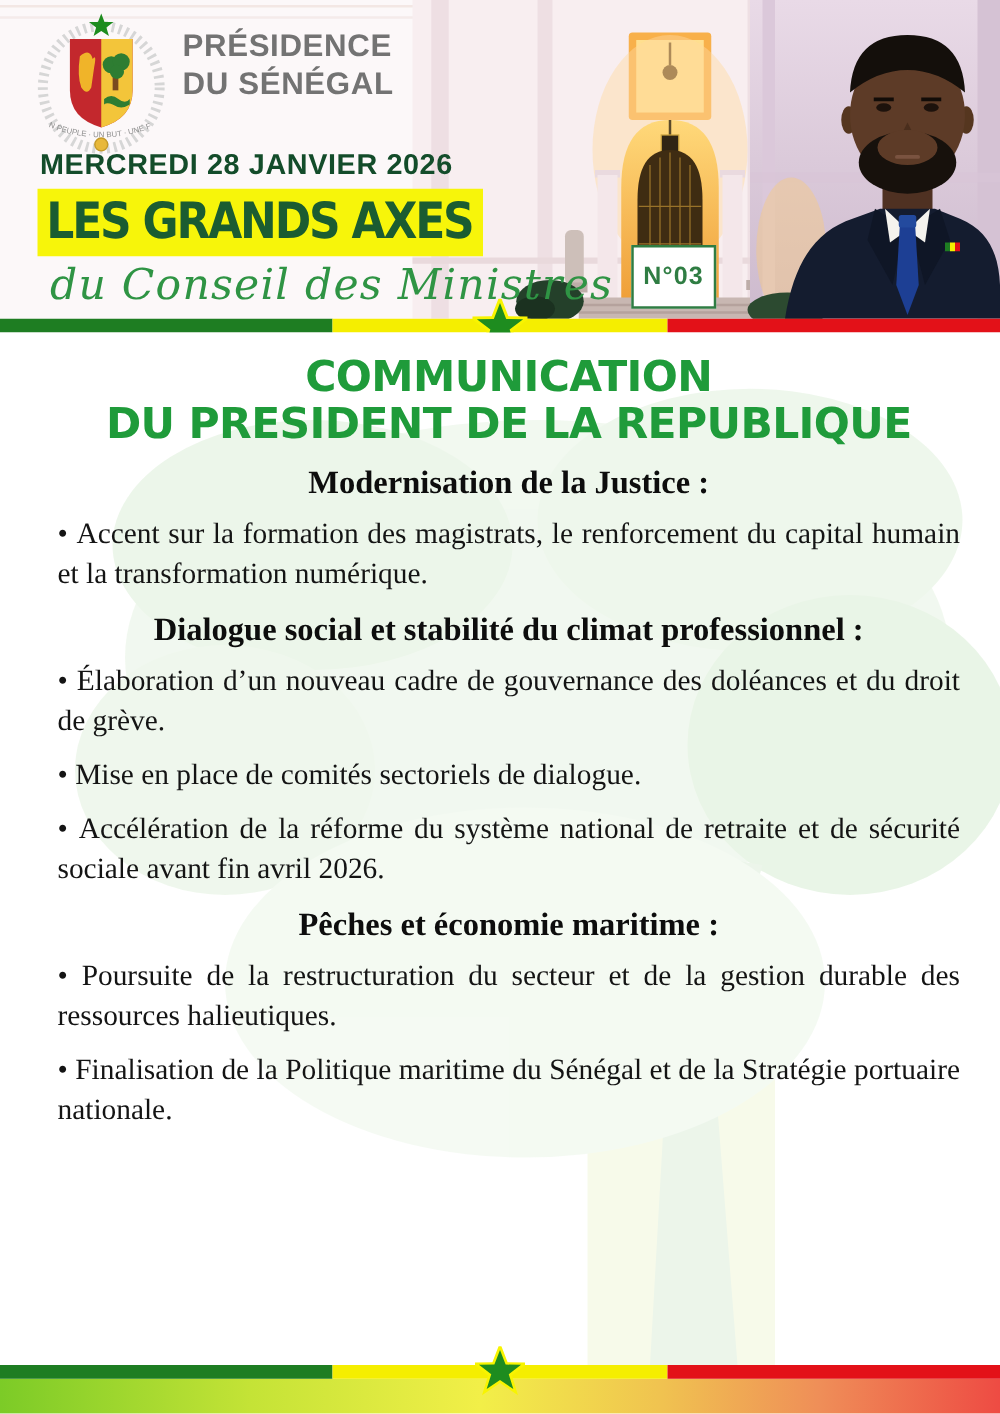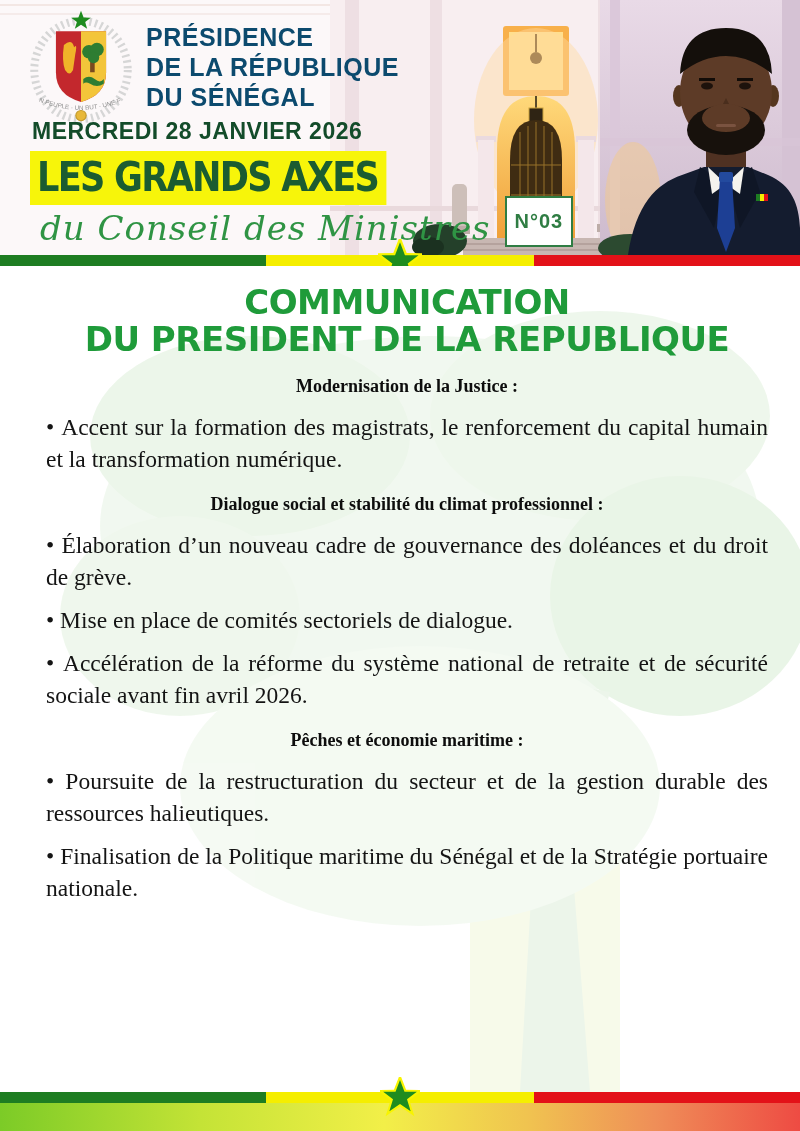--- a/index.html
+++ b/index.html
@@ -10,21 +10,21 @@
     font-family:"Liberation Serif","DejaVu Serif",serif;
   }
 
   
   .hero { position:relative; width:800px; height:255px; background:#fcf8f9; }
   .hero svg.scene { position:absolute; inset:0; }
 
   .org-block {
     position:absolute; left:146px; top:22px;
     font-family:"Liberation Sans","DejaVu Sans",sans-serif;
-    font-weight:bold; color:#0c4a6e; font-size:25px; line-height:30px;
+    font-weight:bold; color:#737373; font-size:25px; line-height:30px;
     letter-spacing:0.5px;
   }
   .emblem { position:absolute; left:24px; top:6px; width:114px; height:120px; }
 
   .date-label {
     position:absolute; left:32px; top:118px;
     font-family:"Liberation Sans","DejaVu Sans",sans-serif;
     font-weight:bold; color:#134c2a; font-size:23px; letter-spacing:0.5px;
   }
 
@@ -68,21 +68,21 @@
   }
   .watermark { position:absolute; left:0; top:0; width:800px; height:826px; pointer-events:none; }
 
   .doc-title {
     position:relative; margin-top:18px; text-align:center;
     font-family:"DejaVu Sans","Liberation Sans",sans-serif; font-weight:bold;
     color:#1f9b3a; font-size:34px; line-height:37px; letter-spacing:-0.5px;
   }
   .section-heading {
     position:relative; margin-top:13px; text-align:center;
-    font-weight:bold; color:#0d0d0d; font-size:18px; line-height:30px;
+    font-weight:bold; color:#0d0d0d; font-size:26px; line-height:30px;
   }
   .bullet {
     position:relative; margin-top:11px; text-align:justify;
     color:#141414; font-size:23.5px; line-height:1.36;
   }
   .bullet::before { content:"\2022\00a0 "; }
 
   
   footer { position:absolute; left:0; bottom:0; width:800px; height:39px; }
   footer .flag-bar { height:11px; }
@@ -212,21 +212,20 @@
       <circle cx="61" cy="45" r="5" fill="#2e7d32"></circle>
       <path d="M52,64 Q57,60 62,64 Q67,68 70,64 L70,68 Q64,72 58,68 Q54,66 52,68 Z" fill="#2e7d32"></path>
       <circle cx="50" cy="96" r="4.5" fill="#e8b83a" stroke="#c49a2a" stroke-width="1"></circle>
       <text font-size="5.5" fill="#8f8f8f" font-family="Liberation Sans, sans-serif">
         <textPath href="#motto-arc" startOffset="50%" text-anchor="middle">UN PEUPLE · UN BUT · UNE FOI</textPath>
       </text>
     </svg>
 
     <div class="org-block">
       <div>PRÉSIDENCE</div>
-      <div>DE LA RÉPUBLIQUE</div>
       <div>DU SÉNÉGAL</div>
     </div>
 
     <div class="date-label">MERCREDI 28 JANVIER 2026</div>
 
     <div class="banner">LES GRANDS AXES</div>
 
     <div class="subtitle-row">
       <span class="script-subtitle">du Conseil des Ministres</span>
       <span class="issue-badge">N°03</span>

